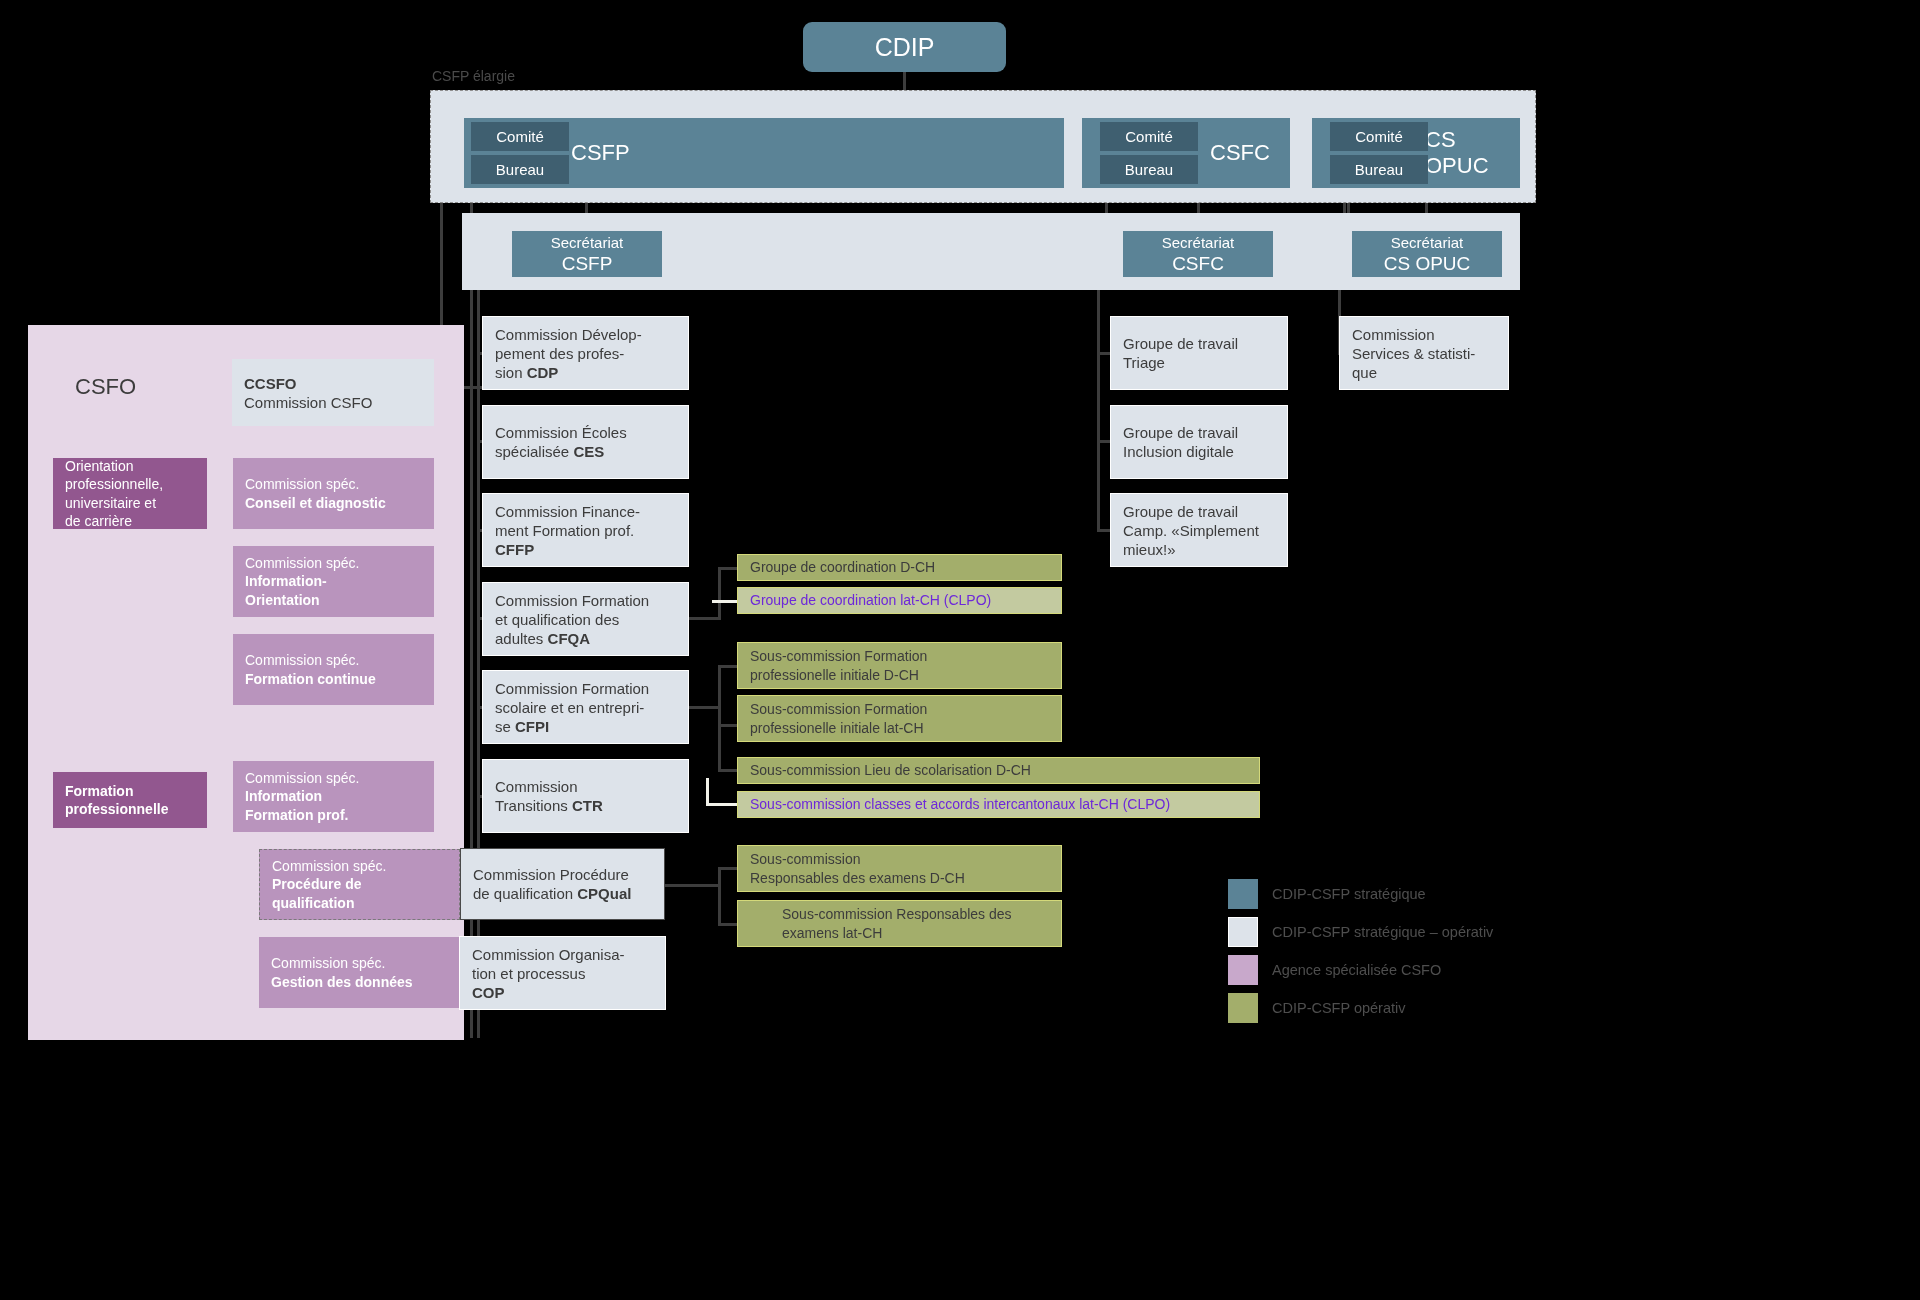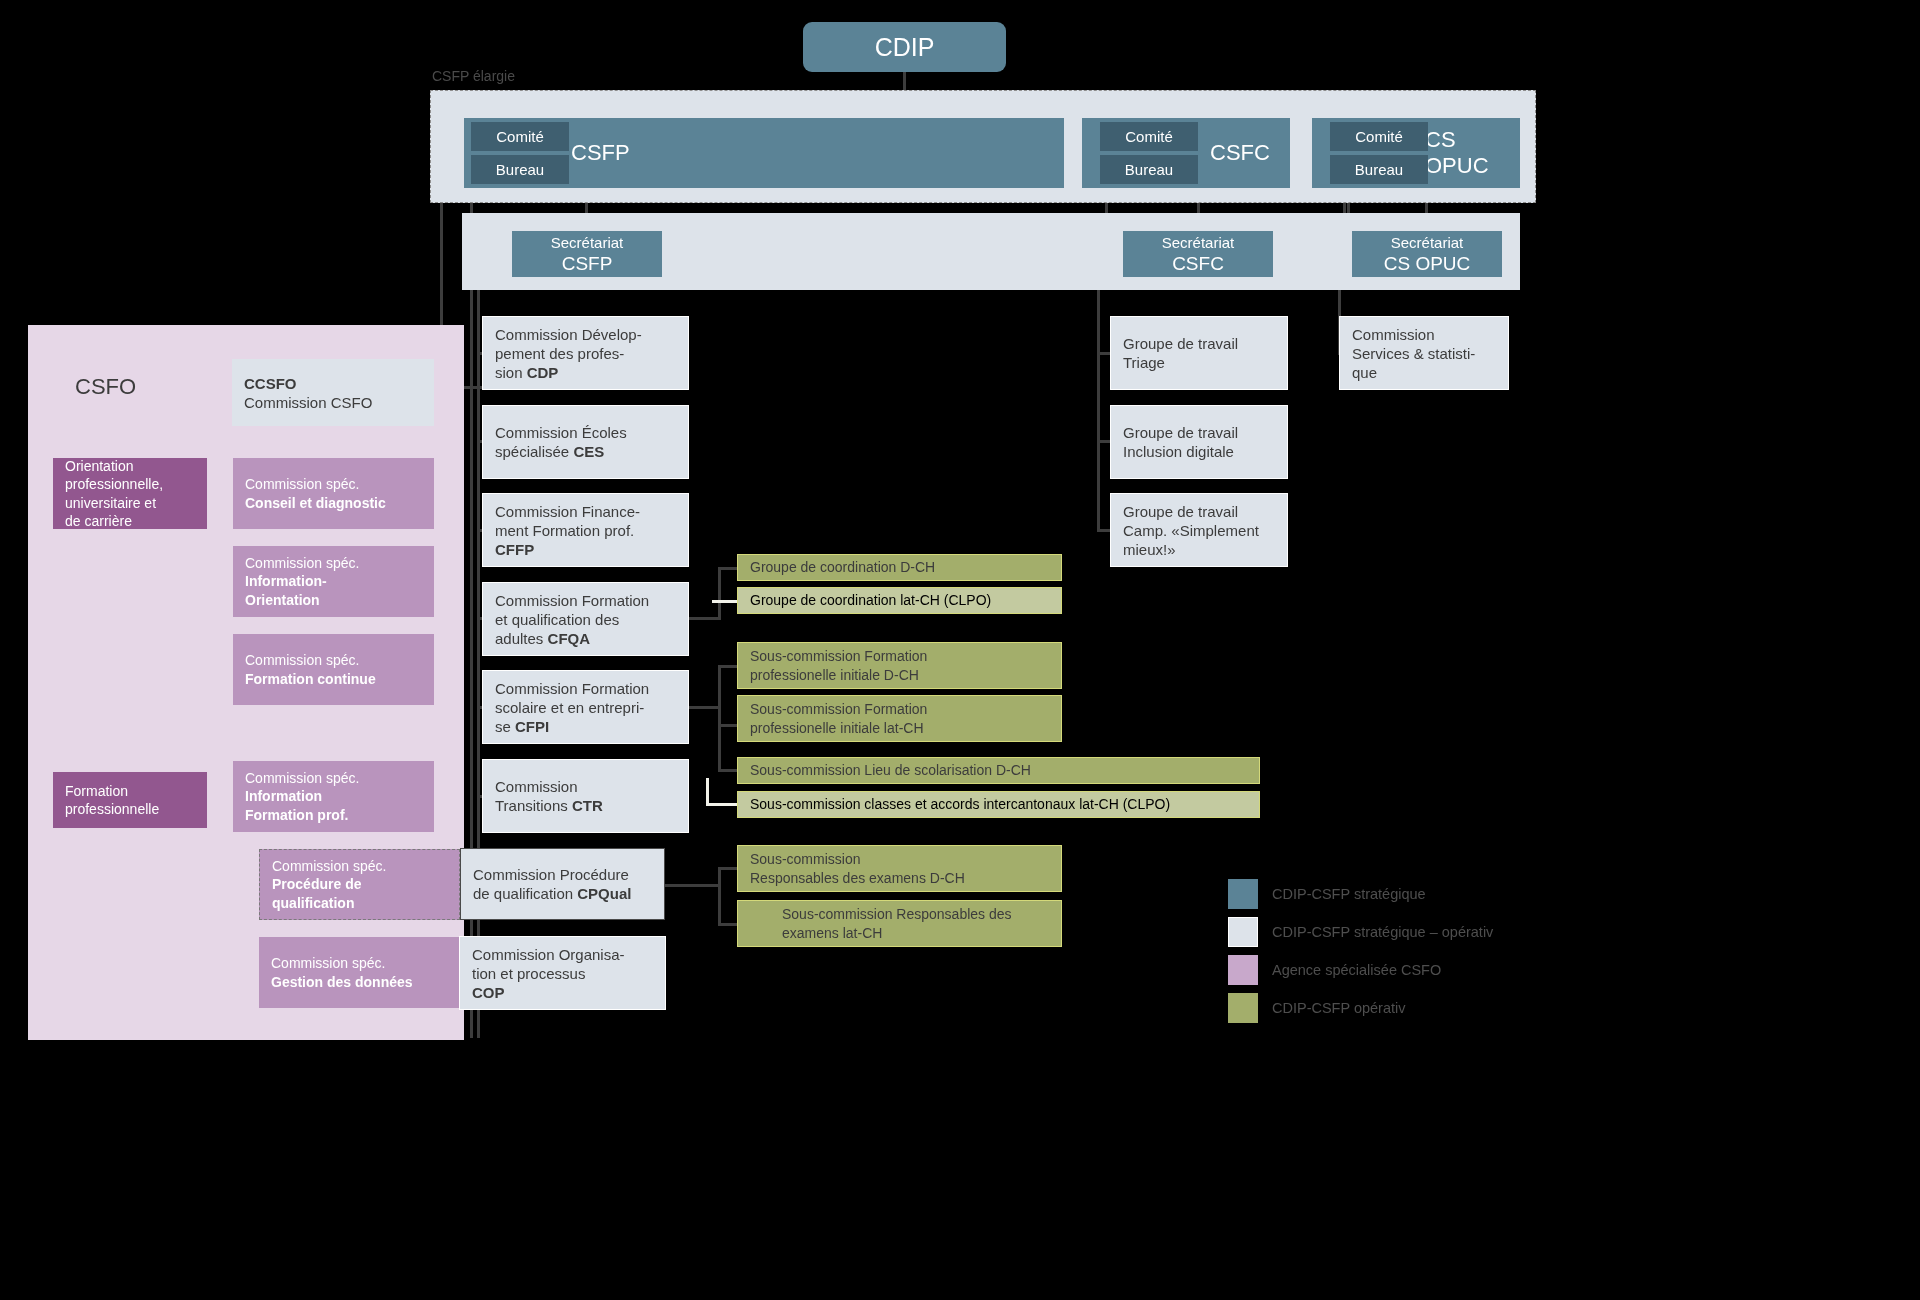--- a/index.html
+++ b/index.html
@@ -12,21 +12,21 @@
   #root { position: relative; width: 1920px; height: 1300px; }
 
   .box { position: absolute; display: flex; flex-direction: column; justify-content: center; }
 
   
   .teal       { background: #5b8396; color: #ffffff; }
   .teal-dark  { background: #3f5f70; color: #ffffff; }
   .pale       { background: #dde3ea; color: #3c3c3c; }
   .palewrap   { background: #dde3ea; }
   .green      { background: #a3ae6b; color: #3c3c3c; }
-  .green-lt   { background: #c3caa0; color: #000000; }
+  .green-lt   { background: #c3caa0; color: #6d28d9; }
   .lilac-bg   { background: #e6d7e7; }
   .lilac-mid  { background: #b994bd; color: #ffffff; }
   .lilac-dark { background: #92578f; color: #ffffff; }
 
   .outline    { outline: 1px solid #ffffff; outline-offset: 0; }
   .t14 { font-size: 14px; line-height: 18.5px; }
   .t15 { font-size: 15px;   line-height: 19px; }
   .t19 { font-size: 19px;   line-height: 23px; }
   .t22 { font-size: 22px;   line-height: 26px; }
   .t25 { font-size: 25px;   line-height: 30px; }
@@ -129,21 +129,21 @@
     <span class="t15">Commission CSFO</span>
   </div>
 
   <div class="box lilac-dark pad" style="left:53px;top:458px;width:154px;height:71px;">
     <span class="t14" style="white-space:pre-line;">Orientation
 professionnelle,
 universitaire et
 de carrière</span>
   </div>
   <div class="box lilac-dark pad" style="left:53px;top:772px;width:154px;height:56px;">
-    <span class="t14" style="white-space:pre-line;">Formation
+    <span class="t14" style="white-space:pre-line;font-weight:bold;">Formation
 professionnelle</span>
   </div>
 
   <div class="box lilac-mid pad" style="left:233px;top:458px;width:201px;height:71px;">
     <span class="t14">Commission spéc.</span>
     <span class="t14 b" style="white-space:pre-line;">Conseil et diagnostic</span>
   </div>
   <div class="box lilac-mid pad" style="left:233px;top:546px;width:201px;height:71px;">
     <span class="t14">Commission spéc.</span>
     <span class="t14 b" style="white-space:pre-line;">Information-

